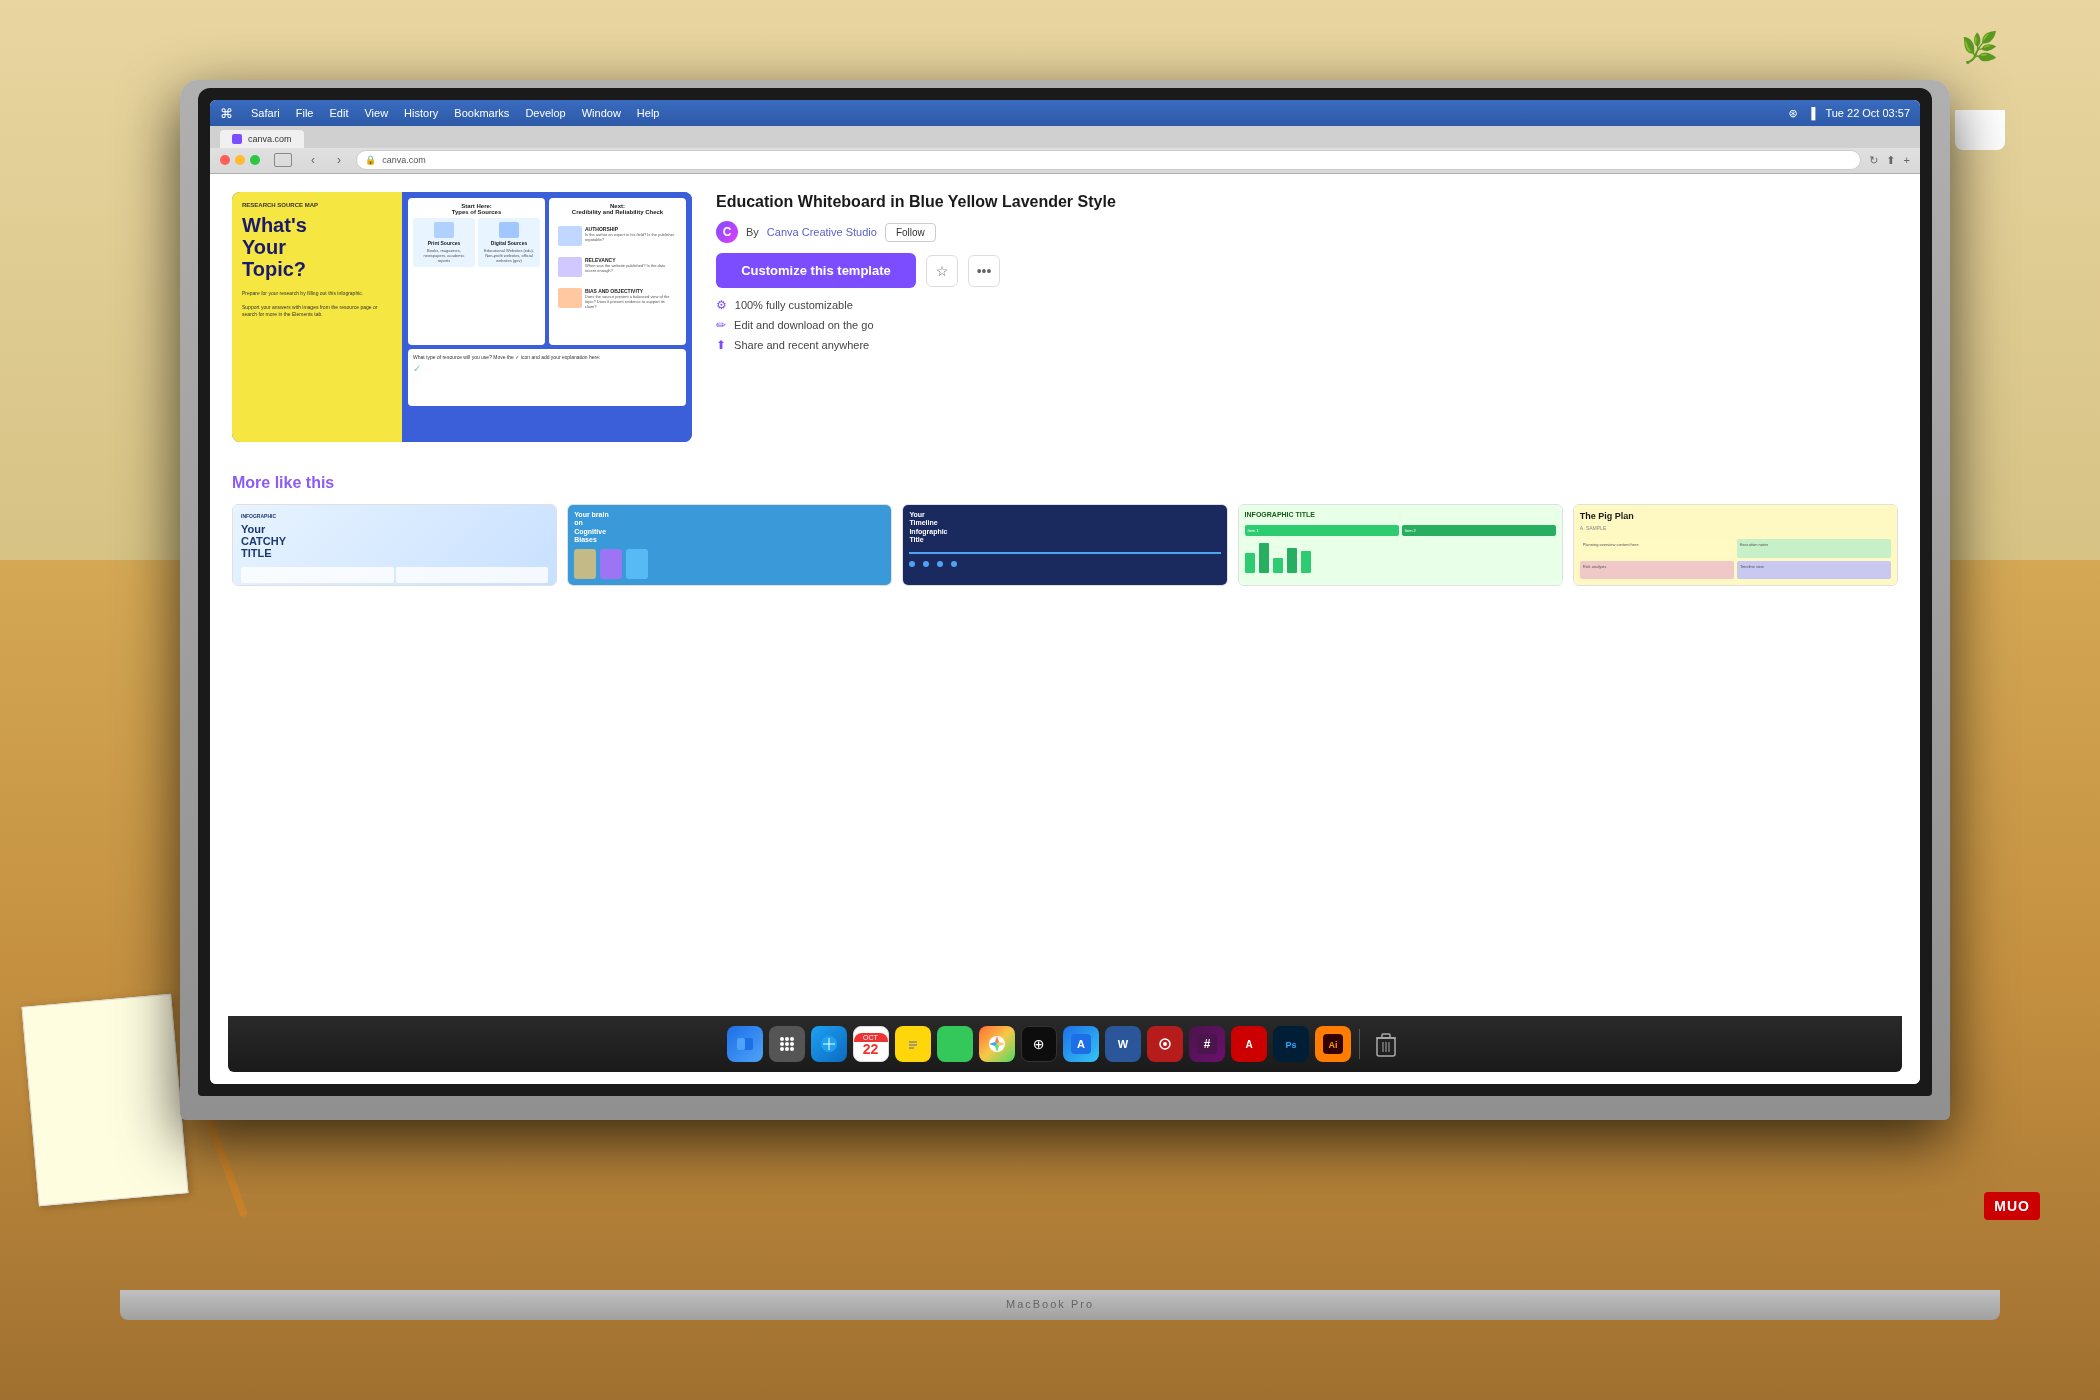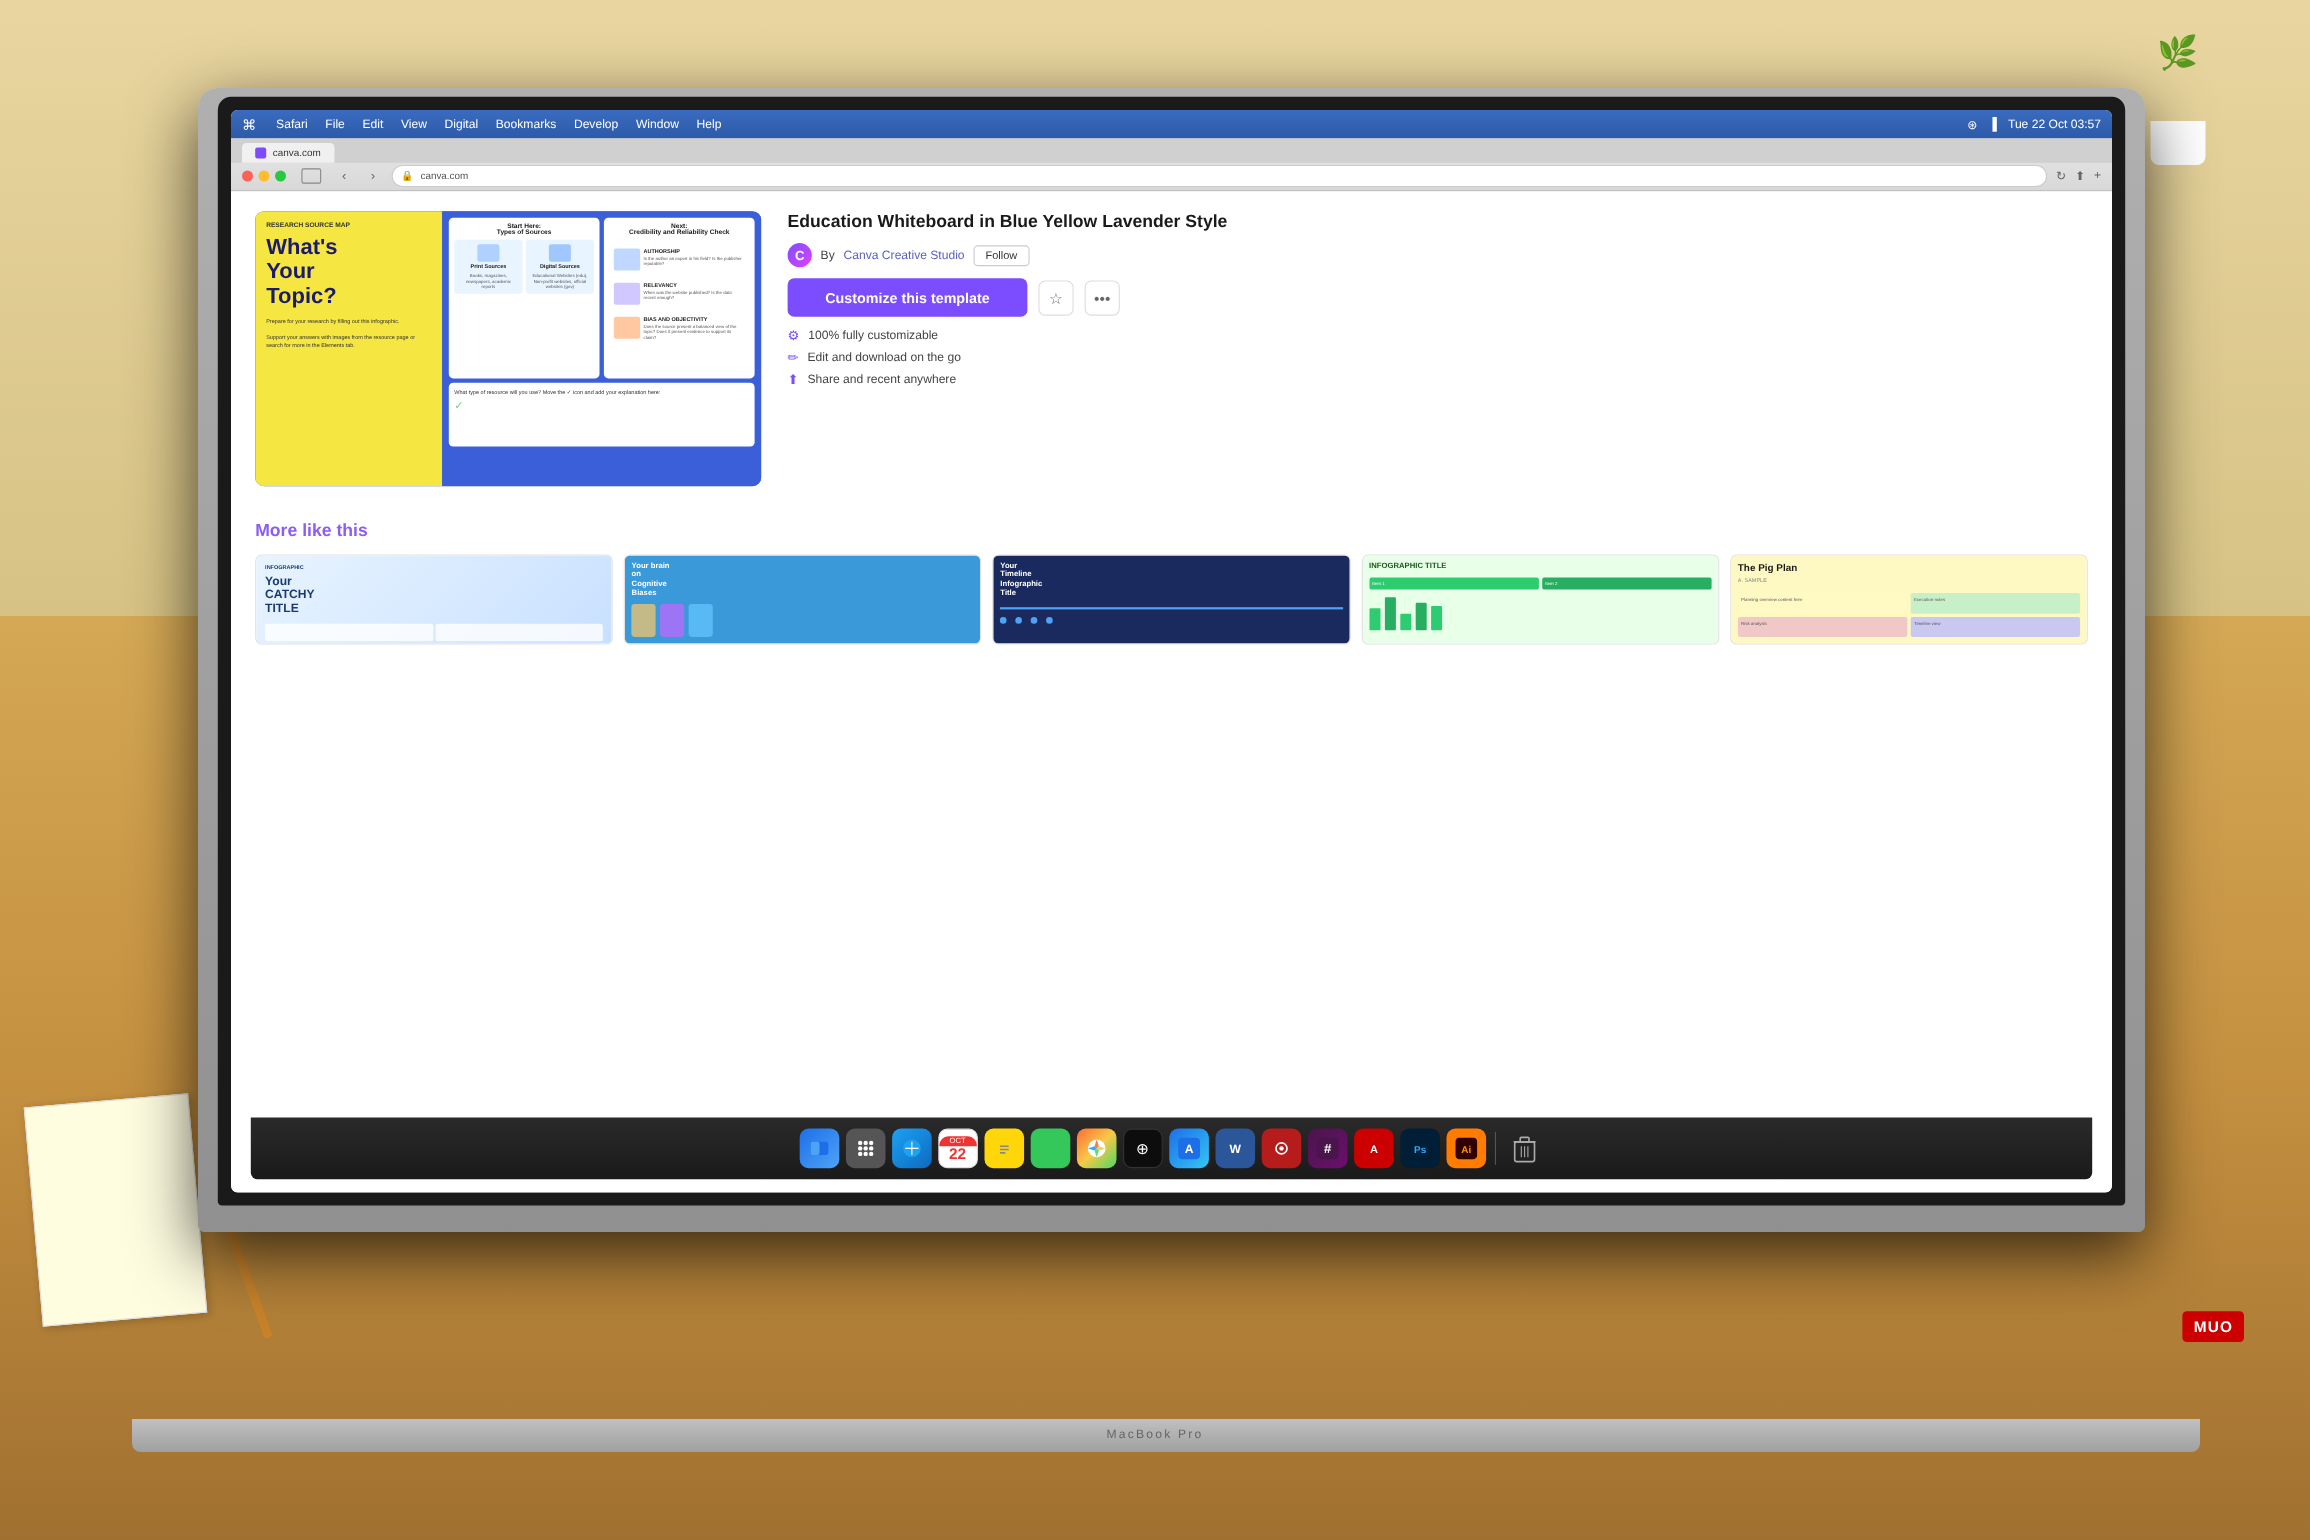--- a/index.html
+++ b/index.html
@@ -375,21 +375,21 @@
     }
     .customize-btn {
       background: #7c4dff;
       color: white;
       border: none;
       border-radius: 6px;
       padding: 10px 6px;
       font-size: 13px;
       font-weight: 600;
       cursor: pointer;
-      width: 218px;
+      width: 200px;
     }
     .template-actions {
       display: flex;
       align-items: center;
       gap: 10px;
     }
     .icon-btn {
       width: 32px;
       height: 32px;
       border: 1px solid #ddd;
@@ -722,21 +722,21 @@
   <div class="screen-bezel">
 
     <div class="screen">
 
       <div class="macos-menubar">
         <span class="menubar-apple">⌘</span>
         <span class="menubar-item">Safari</span>
         <span class="menubar-item">File</span>
         <span class="menubar-item">Edit</span>
         <span class="menubar-item">View</span>
-        <span class="menubar-item">Digital</span>
+        <span class="menubar-item">History</span>
         <span class="menubar-item">Bookmarks</span>
         <span class="menubar-item">Develop</span>
         <span class="menubar-item">Window</span>
         <span class="menubar-item">Help</span>
         <div class="menubar-right">
           <span>⊛</span>
           <span>▐</span>
           <span>Tue 22 Oct  03:57</span>
         </div>
       </div>

